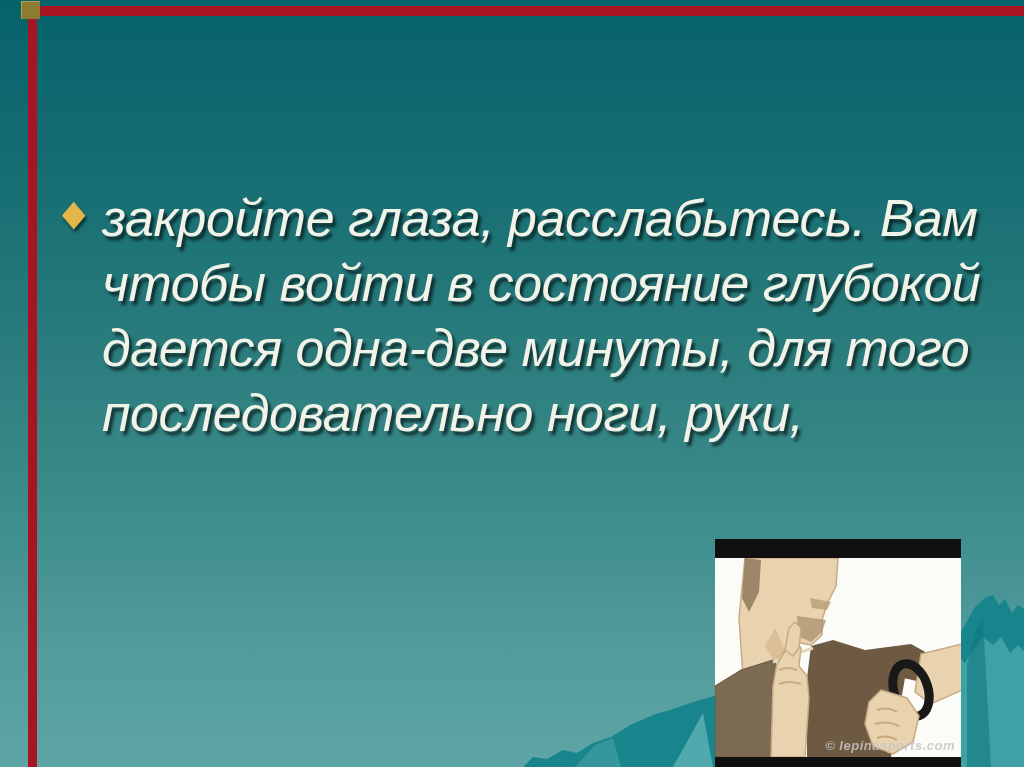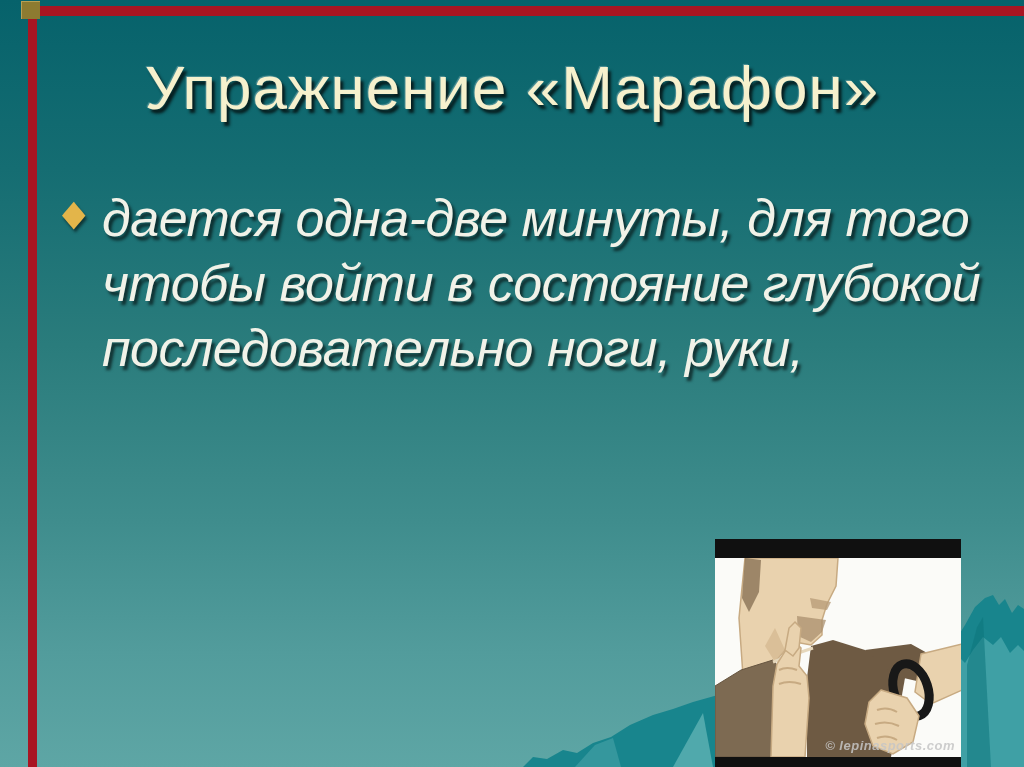--- a/index.html
+++ b/index.html
@@ -71,26 +71,26 @@
     <polygon points="60,212 80,190 98,183 106,212" fill="#3b9aa0" opacity="0.85"></polygon>
     <polygon points="398,212 420,130 432,108 442,100 450,108 458,95 468,82 478,90 486,82 495,98 503,90 509,96 509,212" fill="#3fa0a5"></polygon>
     <polygon points="452,110 462,72 468,62 476,212 452,212" fill="#0d747c" opacity="0.55"></polygon>
     <polygon points="158,212 188,158 198,212" fill="#50a9ac"></polygon>
   </svg>
 
   <div class="bar-top"></div>
   <div class="bar-left"></div>
   <div class="corner-sq"></div>
 
-  <h1 class="title">Упражнение «Марафон»</h1>
 
   <div class="body-block">
     <span class="bullet">◆</span>
+    <div class="line"><i>закройте глаза, расслабьтесь. Вам</i></div>
+    <div class="line"><i>чтобы войти в состояние глубокой</i></div>
     <div class="line"><i>дается одна-две минуты, для того</i></div>
-    <div class="line"><i>чтобы войти в состояние глубокой</i></div>
     <div class="line"><i>последовательно ноги, руки,</i></div>
   </div>
 
   <figure class="photo">
     <div class="canvas">
       <svg width="247" height="199" viewBox="0 0 247 199">
 
         <path fill="#e9d2ae" stroke="#c7aa82" stroke-width="1.5" d="M30,0 L123,0 L121,28 L112,46 L107,62 L107,77 L96,87 L80,84 L70,92 L60,104 L28,118 L24,60 Z"></path>
         <path fill="#8a7356" opacity=".8" d="M30,0 L46,2 L44,34 L34,54 L27,40 Z"></path>
         <path fill="#b99d79" opacity=".8" d="M95,40 L116,44 L112,52 L97,50 Z"></path>

